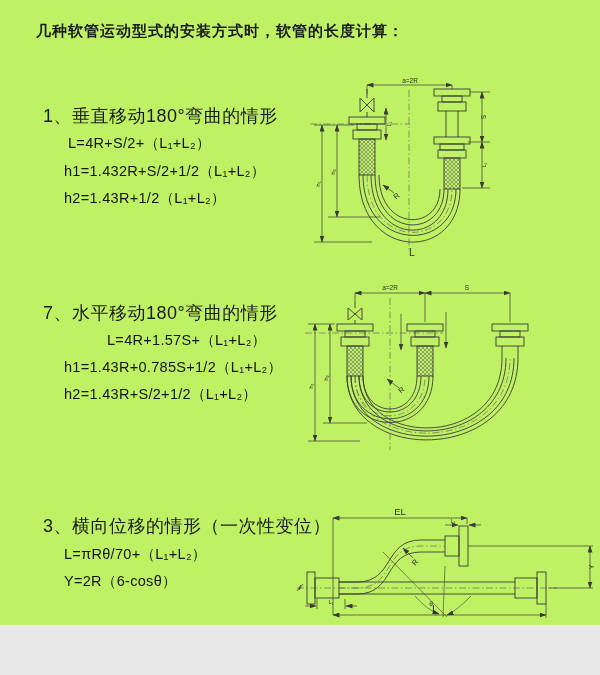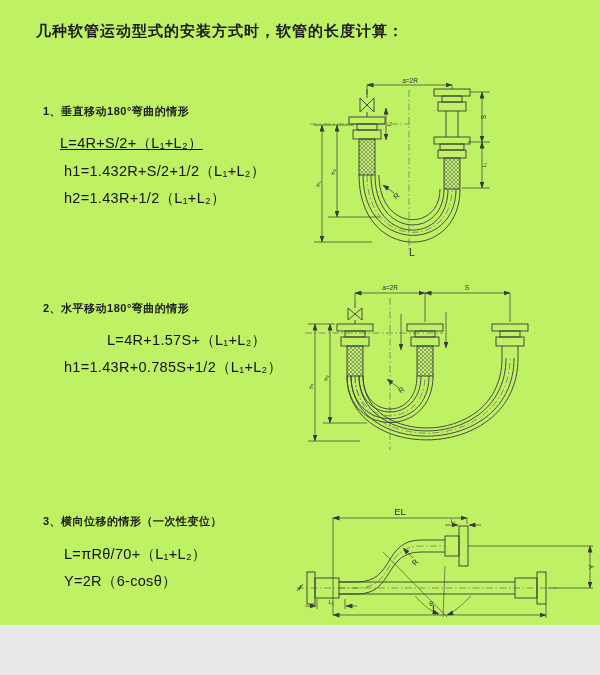--- a/index.html
+++ b/index.html
@@ -2,40 +2,41 @@
 <html><head>
 <meta charset="utf-8">
 <style>
   html,body{margin:0;padding:0;background:#e8e8e8;}
   .page{
     position:relative;width:600px;height:625px;background:#bef264;
     font-family:"Liberation Sans","DejaVu Sans",sans-serif;color:#1b1b1b;
     overflow:hidden;margin:0 auto;
   }
   .title{position:absolute;left:36px;top:22px;font-size:15px;font-weight:bold;letter-spacing:1px;}
-  .heading{position:absolute;font-size:11px;font-weight:bold;letter-spacing:0.5px;}
+  .heading{position:absolute;font-size:18px;font-weight:normal;letter-spacing:0.5px;}
   .formula{position:absolute;font-size:14.5px;font-weight:normal;color:#141414;letter-spacing:0.3px;}
   .diagram{position:absolute;}
   svg text{font-family:"Liberation Sans","DejaVu Sans",sans-serif;fill:#2e2e2e;}
 </style>
 </head>
 <body>
 
 <div class="page">
 
   <div class="title">几种软管运动型式的安装方式时，软管的长度计算：</div>
 
   <div class="heading" style="left:43px;top:104px;">1、垂直移动180°弯曲的情形</div>
-  <div class="formula" style="left:60px;top:134px;text-decoration:underline;">L=4R+S/2+（L₁+L₂）</div>
+  <div class="formula" style="left:68px;top:134px;">L=4R+S/2+（L₁+L₂）</div>
   <div class="formula" style="left:64px;top:162px;">h1=1.432R+S/2+1/2（L₁+L₂）</div>
   <div class="formula" style="left:64px;top:189px;">h2=1.43R+1/2（L₁+L₂）</div>
 
-  <div class="heading" style="left:43px;top:301px;">2、水平移动180°弯曲的情形</div>
+  <div class="heading" style="left:43px;top:301px;">7、水平移动180°弯曲的情形</div>
   <div class="formula" style="left:64px;top:331px;margin-left:43px;">L=4R+1.57S+（L₁+L₂）</div>
   <div class="formula" style="left:64px;top:358px;">h1=1.43R+0.785S+1/2（L₁+L₂）</div>
+  <div class="formula" style="left:64px;top:385px;">h2=1.43R+S/2+1/2（L₁+L₂）</div>
 
   <div class="heading" style="left:43px;top:514px;">3、横向位移的情形（一次性变位）</div>
   <div class="formula" style="left:64px;top:545px;">L=πRθ/70+（L₁+L₂）</div>
   <div class="formula" style="left:64px;top:572px;">Y=2R（6-cosθ）</div>
 
   <svg class="diagram" style="left:310px;top:72px;" width="210" height="195" viewBox="0 0 210 195">
     <defs>
       <marker id="ar1" orient="auto-start-reverse" markerWidth="7" markerHeight="5" refX="6.5" refY="2.5" markerUnits="userSpaceOnUse">
         <path d="M0,0 L7,2.5 L0,5 Z" fill="#3a3a3a"></path>
       </marker>

